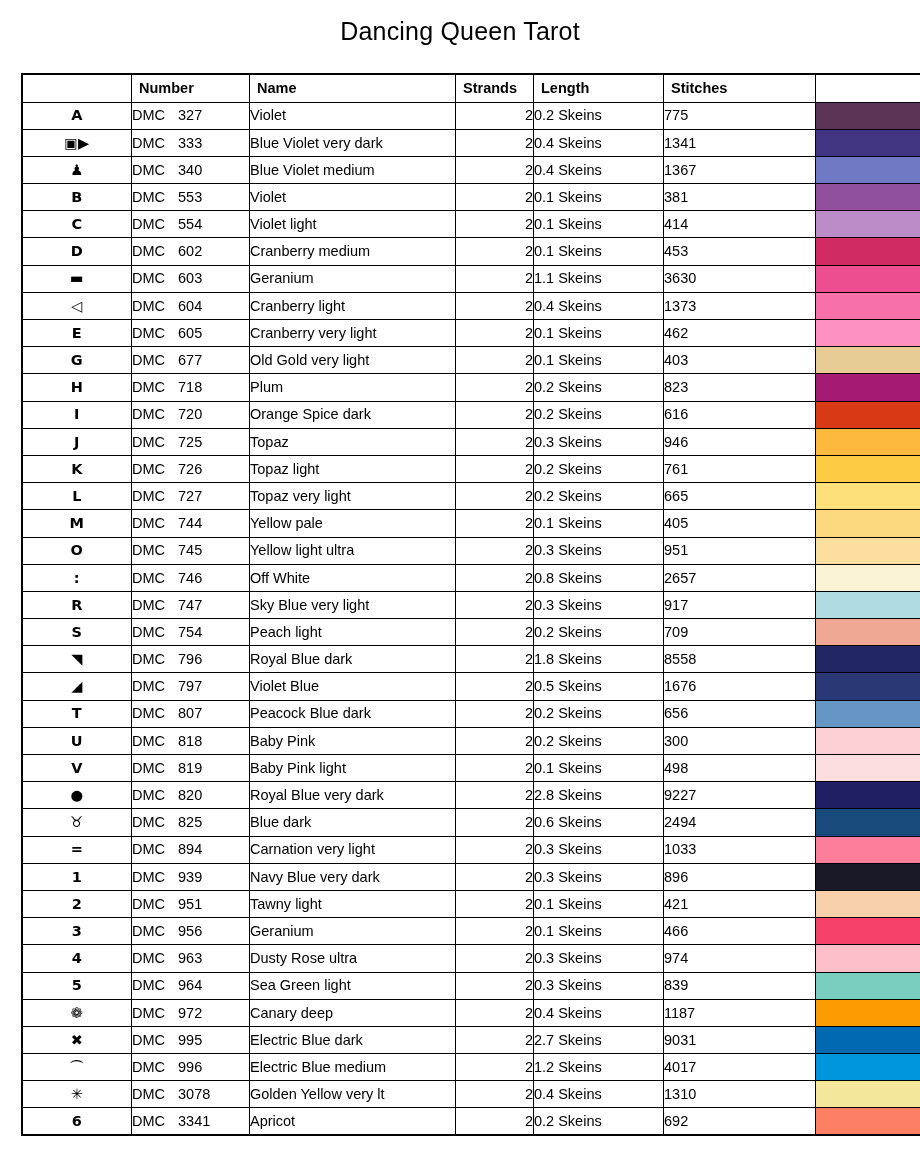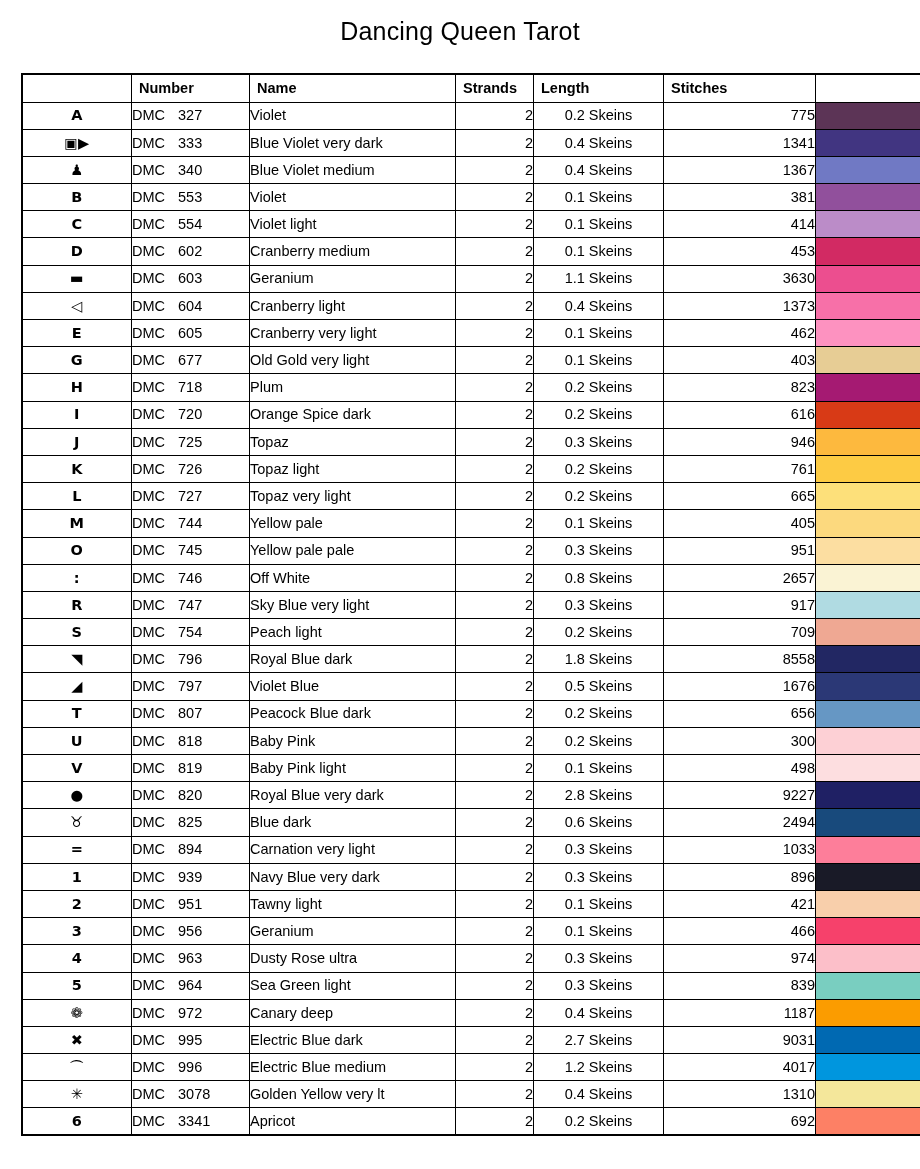--- a/index.html
+++ b/index.html
@@ -86,27 +86,27 @@
     white-space: nowrap;
     overflow: hidden;
   }
 
   td.strands {
     text-align: right;
     padding-right: 3px;
   }
 
   td.length {
-    text-align: center;
+    text-align: left;
     padding-right: 3px;
     white-space: nowrap;
   }
 
   td.stitches {
-    text-align: right;
+    text-align: left;
     padding-right: 3px;
   }
 
   td.swatch { padding: 0; }
   td.swatch .chip {
     display: block;
     width: 100%;
     height: 100%;
     min-height: 24px;
   }
@@ -311,21 +311,21 @@
           <td class="strands">2</td>
           <td class="length">0.1 Skeins</td>
           <td class="stitches">405</td>
           <td class="swatch">
             <span class="chip" style="background: rgb(252, 217, 126);"></span>
           </td>
         </tr>
         <tr>
           <td class="sym"><span class="glyph">O</span></td>
           <td class="num"><span class="brand">DMC</span><span class="code">745</span></td>
-          <td class="name">Yellow pale pale</td>
+          <td class="name">Yellow light ultra</td>
           <td class="strands">2</td>
           <td class="length">0.3 Skeins</td>
           <td class="stitches">951</td>
           <td class="swatch">
             <span class="chip" style="background: rgb(252, 222, 161);"></span>
           </td>
         </tr>
         <tr>
           <td class="sym"><span class="glyph">:</span></td>
           <td class="num"><span class="brand">DMC</span><span class="code">746</span></td>

